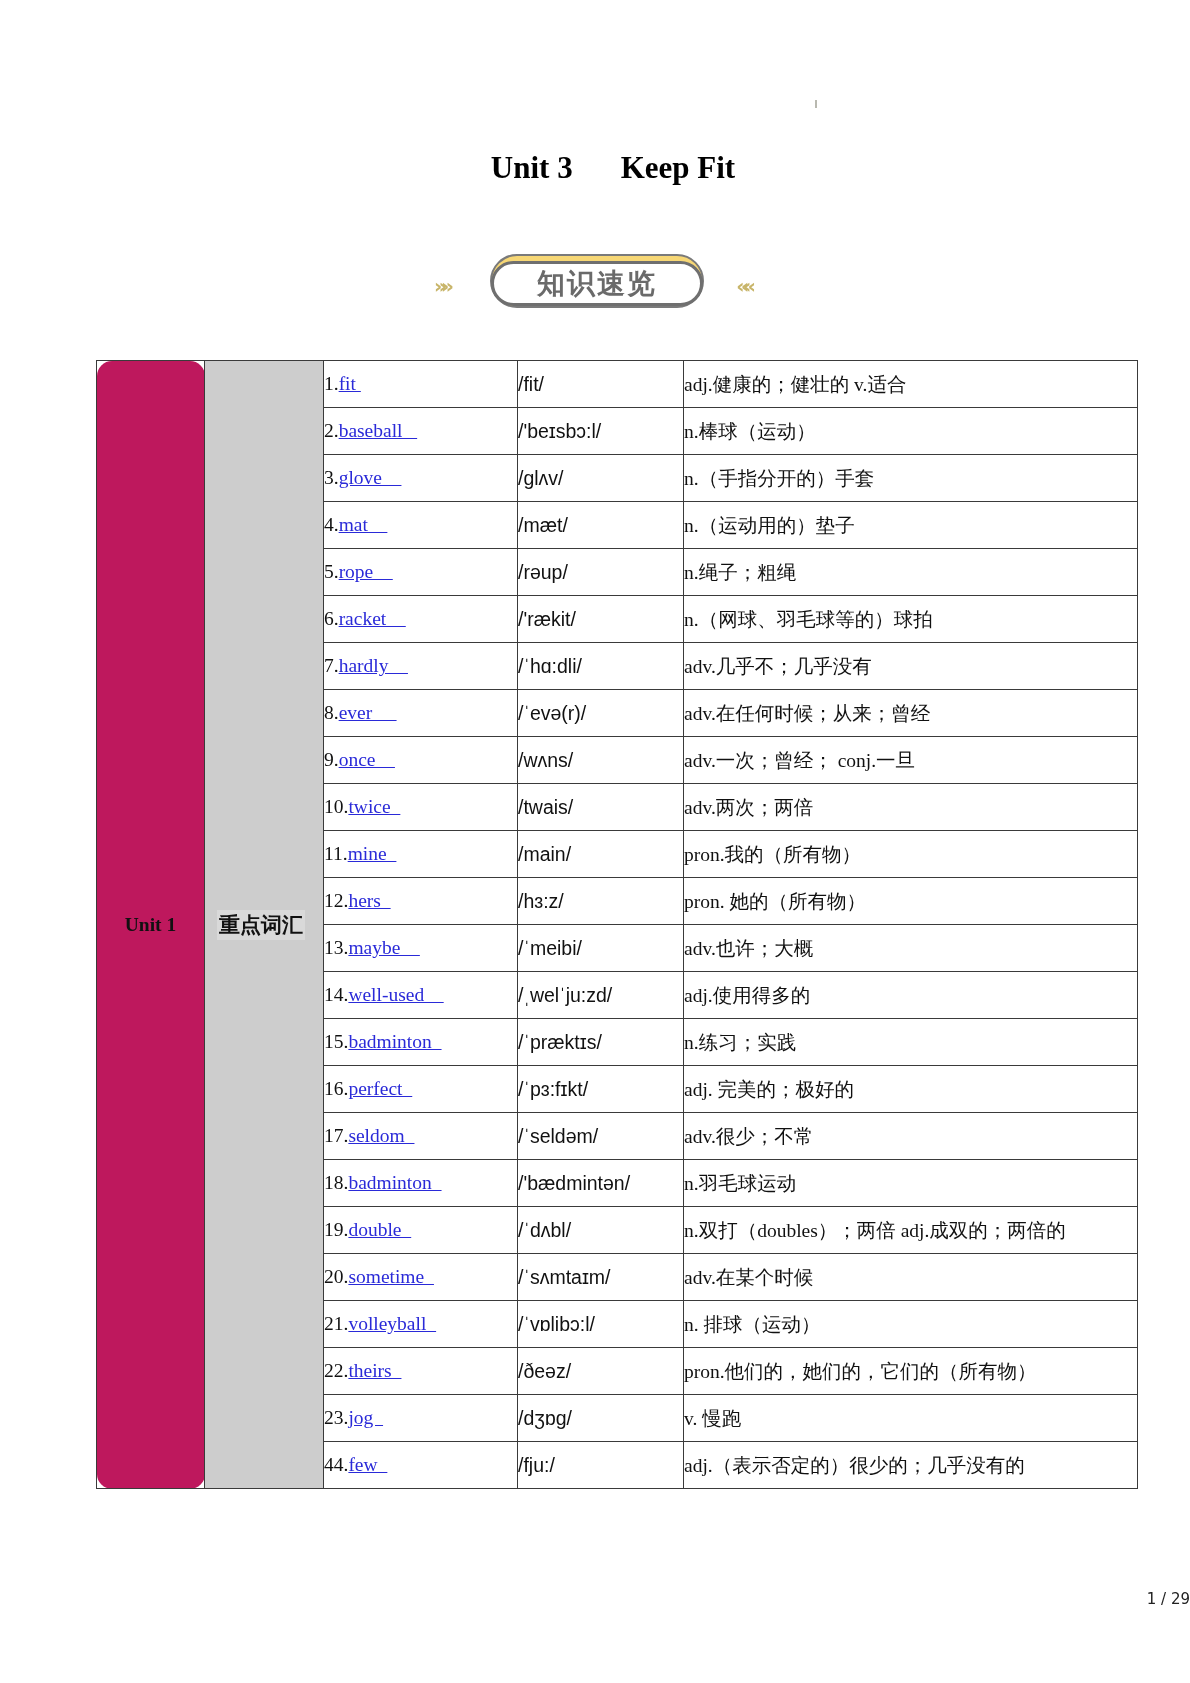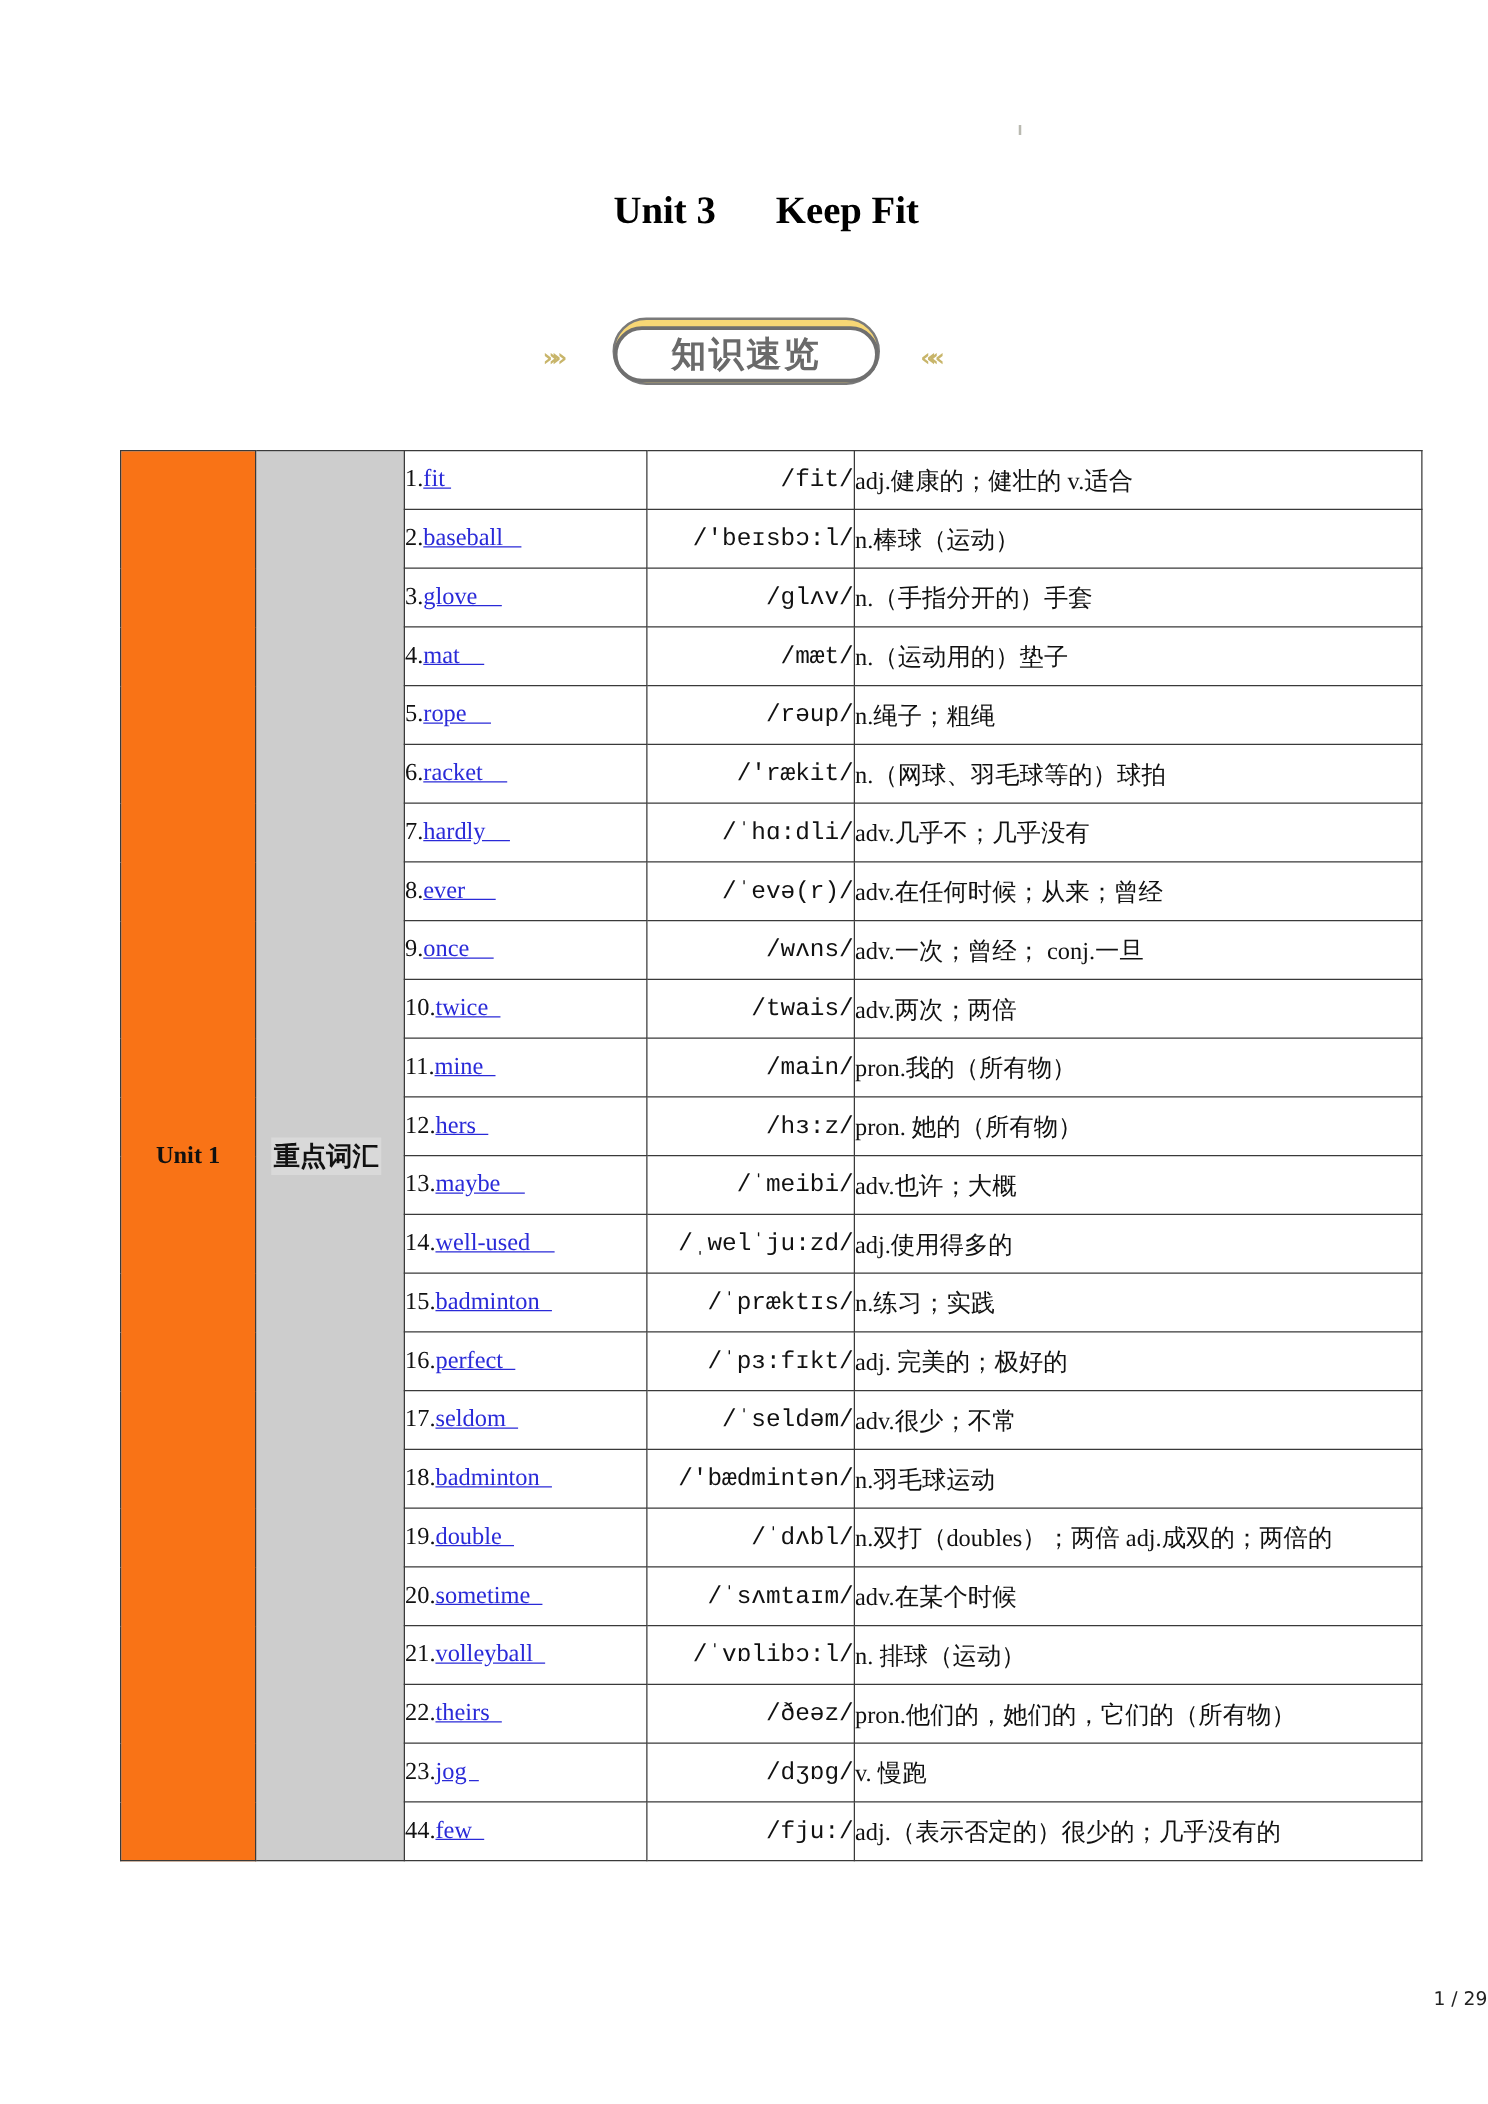--- a/index.html
+++ b/index.html
@@ -19,28 +19,28 @@
                  border-radius: 28px; background: #f7d775; border: 2px solid #7a7a7a; box-sizing: border-box; }
   .pill { position: absolute; left: 57px; top: 9px; width: 212px; height: 45px; border-radius: 27px;
           background: #ffffff; border: 3px solid #6f6f6f; box-sizing: border-box;
           display: flex; align-items: center; justify-content: center;
           font-family: "DejaVu Sans", sans-serif; font-weight: bold; font-size: 28px; color: #6a6a6a; letter-spacing: 2px; }
 
   table.vocab { position: absolute; left: 96px; top: 360px; border-collapse: collapse;
                 width: 1041px; table-layout: fixed; }
   table.vocab td { border: 1.5px solid #3a3a3a; height: 46px; padding: 0; font-size: 19.5px;
                    vertical-align: middle; }
-  td.unit { background: #f97316; text-align: center; font-weight: bold; font-size: 20px; }
+  td.unit { background: #be185d; text-align: center; font-weight: bold; font-size: 20px; border-radius: 15px; }
   td.cat { background: #cdcdcd; vertical-align: middle; }
   td.cat span { display: inline-block; background: #d9d9d9; margin-left: 12px; font-weight: bold;
                 font-family: Liberation Serif, serif; font-size: 21px; padding: 1px 2px; }
   td.word { padding-left: 11px; }
   td.word .w { color: #2a2ad8; text-decoration: underline; text-decoration-color: #2a2ad8;
                white-space: pre; }
-  td.phon { padding-left: 10px; font-family: Liberation Mono, monospace; font-size: 18px; text-align: right; }
+  td.phon { padding-left: 10px; font-family: Liberation Sans, sans-serif; font-size: 18px; }
   td.mean { padding-left: 10px; font-size: 19.5px; white-space: nowrap; margin-left: 30px; }
 
   .page-num { position: absolute; left: 0; right: 0; top: 1590px; text-align: right;
               font-family: "DejaVu Sans", sans-serif; font-size: 15px; color: #222; }
 </style>
 </head>
 <body>
 
 <div class="top-mark"></div>
 

